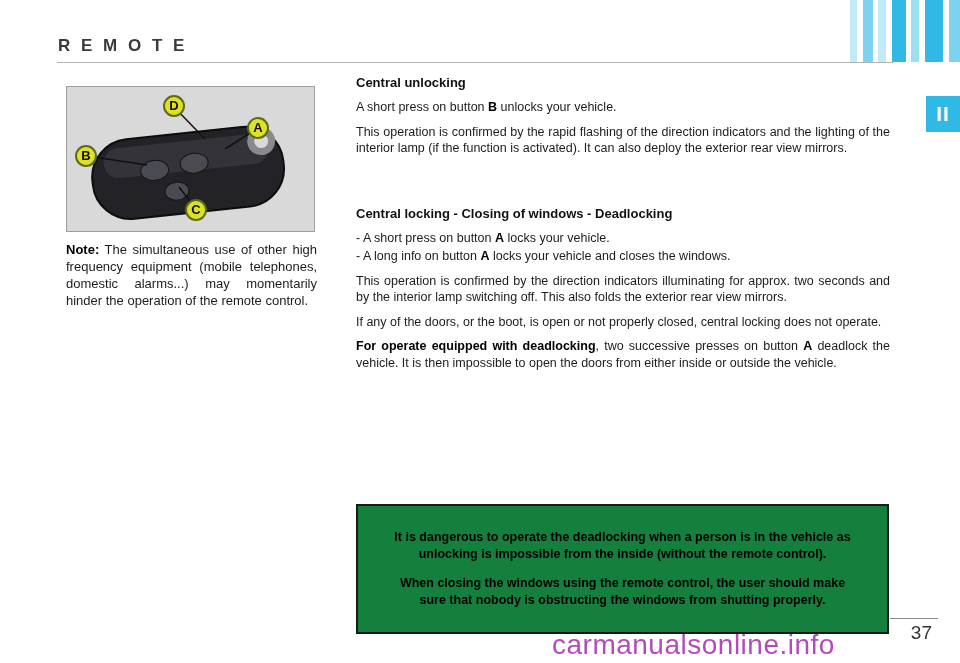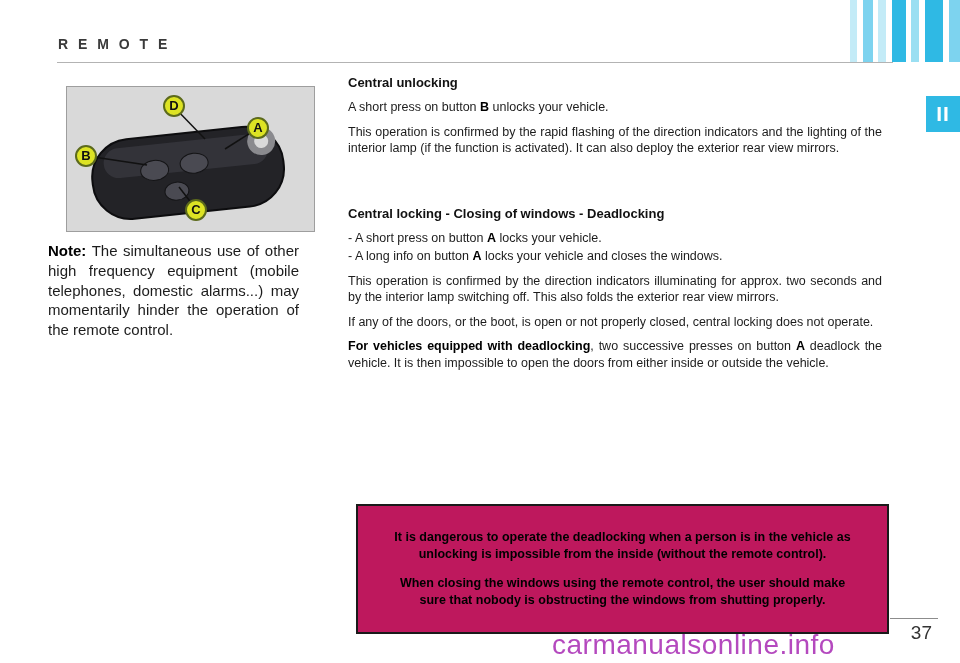--- a/index.html
+++ b/index.html
@@ -9,21 +9,21 @@
     background:#ffffff;
     color:#1c1c1c;
     position:relative;
     overflow:hidden;
   }
   .page { position:absolute; inset:0; }
 
   
   .title {
     position:absolute; left:58px; top:36px;
-    font-size:14px; font-weight:bold; letter-spacing:3px; color:#3a3a3a;
+    font-size:17px; font-weight:bold; letter-spacing:3px; color:#3a3a3a;
   }
   .header-rule {
     position:absolute; left:57px; top:62px; width:836px; height:1px;
     background:#b3b3b3;
   }
   .stripes {
     position:absolute; right:0; top:0; height:62px;
     display:flex; align-items:stretch;
   }
   .stripes span { display:block; height:62px; }
@@ -53,41 +53,41 @@
     background:#dde324; border:2px solid #5c6a1c; color:#111;
     font-weight:bold; font-size:13px; line-height:18px; text-align:center;
   }
   .callout-d { left:96px;  top:8px; }
   .callout-a { left:180px; top:30px; }
   .callout-b { left:8px;   top:58px; }
   .callout-c { left:118px; top:112px; }
 
   
   .note {
-    position:absolute; left:48px; top:241px; width:251px;
-    font-size:15px; line-height:1.32; text-align:justify; color:#1c1c1c;
+    position:absolute; left:66px; top:241px; width:251px;
+    font-size:13px; line-height:1.32; text-align:justify; color:#1c1c1c;
   }
   .note p + p { margin-top:7px; }
   .note b { color:#000; }
 
   
   .content {
-    position:absolute; left:348px; top:74px; width:534px;
+    position:absolute; left:356px; top:74px; width:534px;
     font-size:12.5px; line-height:1.32; text-align:justify; color:#1c1c1c;
   }
   .content h3 { font-size:13px; color:#111; margin-bottom:8px; text-align:left; }
   .content p { margin-bottom:8px; }
   .content .list-line { margin-bottom:2px; }
   .content .section-gap { margin-top:48px; }
   .content b { color:#000; }
 
   
   .warning-box {
     position:absolute; left:356px; top:504px; width:533px; height:130px;
-    background:#be185d; border:2px solid #1a1a1a;
+    background:#15803d; border:2px solid #1a1a1a;
     display:flex; flex-direction:column; justify-content:center;
     padding:12px 30px;
     font-size:12.5px; font-weight:bold; line-height:1.38;
     text-align:center; color:#000;
   }
   .warning-box p + p { margin-top:12px; }
 
   
   .pageno-rule {
     position:absolute; right:22px; top:618px; width:48px; height:1px; background:#8c8c8c;
@@ -149,21 +149,21 @@
 
     <h3>Central unlocking</h3>
     <p><span>A short press on button </span><b>B</b><span> unlocks your vehicle.</span></p>
     <p>This operation is confirmed by the rapid flashing of the direction indicators and the lighting of the interior lamp (if the function is activated). It can also deploy the exterior rear view mirrors.</p>
 
     <h3 class="section-gap">Central locking - Closing of windows - Deadlocking</h3>
     <p class="list-line"><span>-  A short press on button </span><b>A</b><span> locks your vehicle.</span></p>
     <p class="list-line"><span>-  A long info on button </span><b>A</b><span> locks your vehicle and closes the windows.</span></p>
     <p style="margin-top:8px;">This operation is confirmed by the direction indicators illuminating for approx. two seconds and by the interior lamp switching off. This also folds the exterior rear view mirrors.</p>
     <p>If any of the doors, or the boot, is open or not properly closed, central locking does not operate.</p>
-    <p><b>For vehicles equipped with deadlocking</b><span>, two successive presses on button </span><b>A</b><span> deadlock the vehicle. It is then impossible to open the doors from either inside or outside the vehicle.</span></p>
+    <p><b>For operate equipped with deadlocking</b><span>, two successive presses on button </span><b>A</b><span> deadlock the vehicle. It is then impossible to open the doors from either inside or outside the vehicle.</span></p>
 
   </div>
 
   <div class="warning-box">
     <p>It is dangerous to operate the deadlocking when a person is in the vehicle as unlocking is impossible from the inside (without the remote control).</p>
     <p>When closing the windows using the remote control, the user should make sure that nobody is obstructing the windows from shutting properly.</p>
   </div>
 
   <div class="pageno-rule"></div>
   <div class="pageno">37</div>

